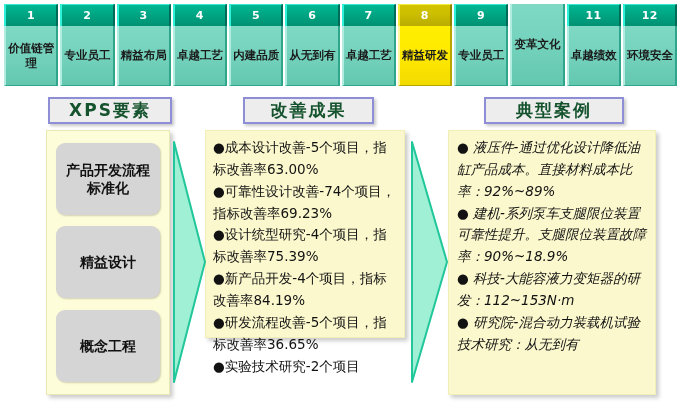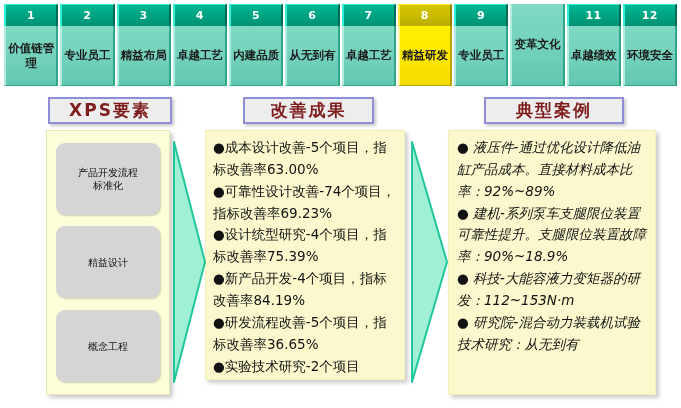--- a/index.html
+++ b/index.html
@@ -83,21 +83,21 @@
     position: absolute;
     height: 27px;
     background: #ededed;
     border: 2px solid #8e8ed6;
     box-sizing: border-box;
     display: flex;
     align-items: center;
     justify-content: center;
     font-size: 17px;
     font-weight: bold;
-    color: #7f1d1d;
+    color: #14532d;
     letter-spacing: 2px;
     box-shadow: 2px 2px 3px rgba(0,0,0,0.22);
   }
   #hdr-xps   { left: 48px;  top: 97px; width: 124px; }
   #hdr-gain  { left: 243px; top: 97px; width: 131px; }
   #hdr-case  { left: 484px; top: 97px; width: 140px; font-family: Liberation Serif, serif; }
 
   
   .panel {
     position: absolute;
@@ -119,32 +119,32 @@
   }
   .xps-box {
     width: 104px;
     height: 72px;
     background: #d5d5d5;
     border-radius: 9px;
     display: flex;
     align-items: center;
     justify-content: center;
     text-align: center;
-    font-size: 10px;
-    font-weight: normal;
+    font-size: 14px;
+    font-weight: bold;
     color: #111111;
     line-height: 1.3;
     box-shadow: 1px 1px 2px rgba(0,0,0,0.18);
   }
 
   #panel-mid {
     left: 205px;
     top: 130px;
     width: 200px;
-    height: 250px;
+    height: 208px;
     background: #fbf8cd;
     border: 1px solid #f2eeb8;
     padding: 6px 7px 0 7px;
   }
   #panel-right {
     left: 448px;
     top: 130px;
     width: 208px;
     height: 265px;
     background: #fbf8cd;

